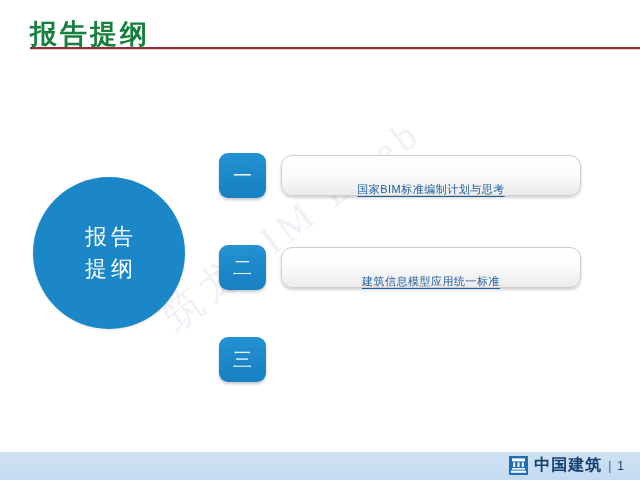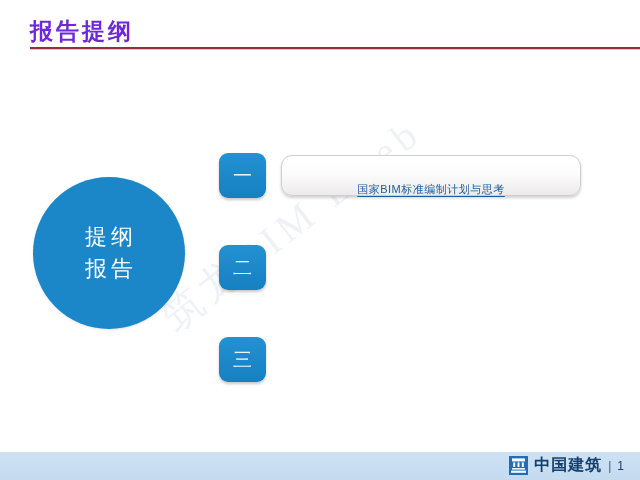--- a/index.html
+++ b/index.html
@@ -39,24 +39,24 @@
     user-select: none;
     z-index: 1;
   }
 
   
   .slide-title {
     position: absolute;
     left: 30px;
     top: 16px;
     font-family: "Liberation Serif", "DejaVu Serif", serif;
-    font-size: 23px;
+    font-size: 27px;
     font-weight: bold;
     letter-spacing: 3px;
-    color: #6d28d9;
+    color: #15803d;
     z-index: 5;
     white-space: nowrap;
   }
   .title-rule {
     position: absolute;
     left: 30px;
     top: 47px;
     width: 610px;
     height: 2px;
     background: #8f2f38;
@@ -208,35 +208,38 @@
 
 <div id="slide">
 
   <div class="watermark">筑龙BIM Lweb</div>
 
   <div class="slide-title">报告提纲</div>
   <div class="title-rule"></div>
   <div class="title-rule-shadow"></div>
 
   <div class="circle">
+    <div class="circle-line">报告</div>
     <div class="circle-line">提纲</div>
-    <div class="circle-line">报告</div>
   </div>
 
   <div class="rows">
 
     <div class="row row-1">
       <div class="badge">一</div>
       <div class="label-box">
         <span class="label-text">国家BIM标准编制计划与思考</span>
       </div>
     </div>
 
     <div class="row row-2">
       <div class="badge">二</div>
+      <div class="label-box">
+        <span class="label-text">建筑信息模型应用统一标准</span>
+      </div>
     </div>
 
     <div class="row row-3">
       <div class="badge">三</div>
     </div>
 
   </div>
 
   <div class="footer-band"></div>
   <div class="footer-content">

